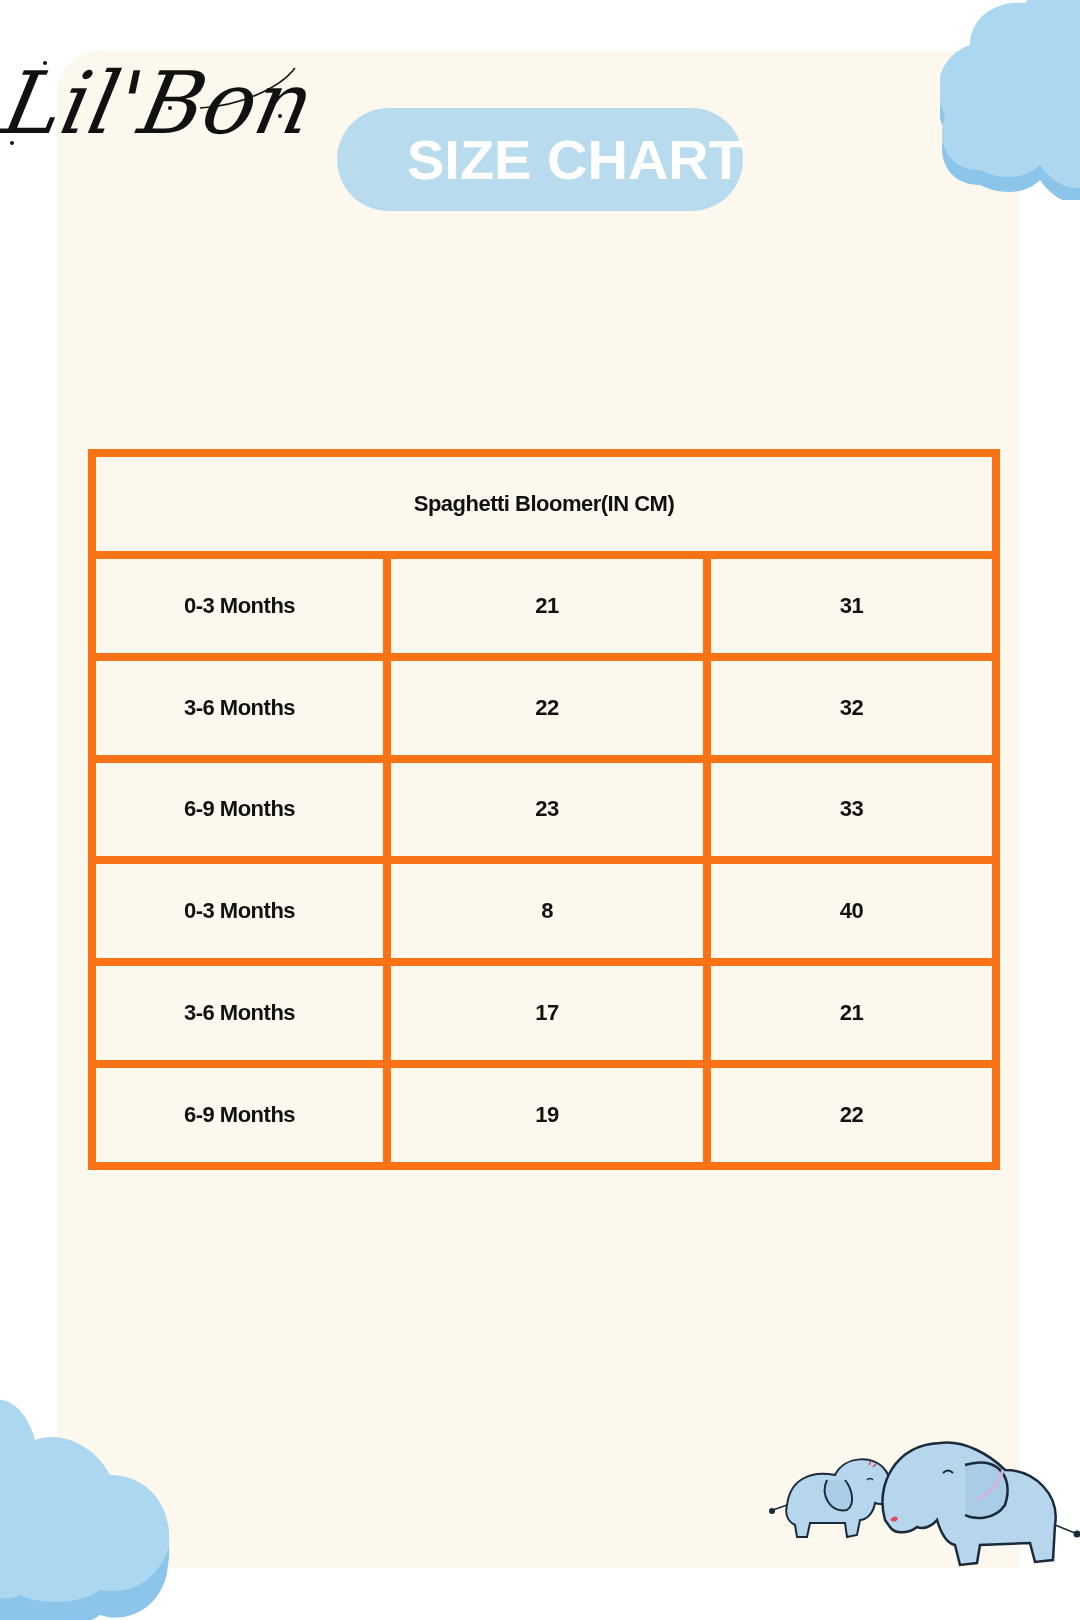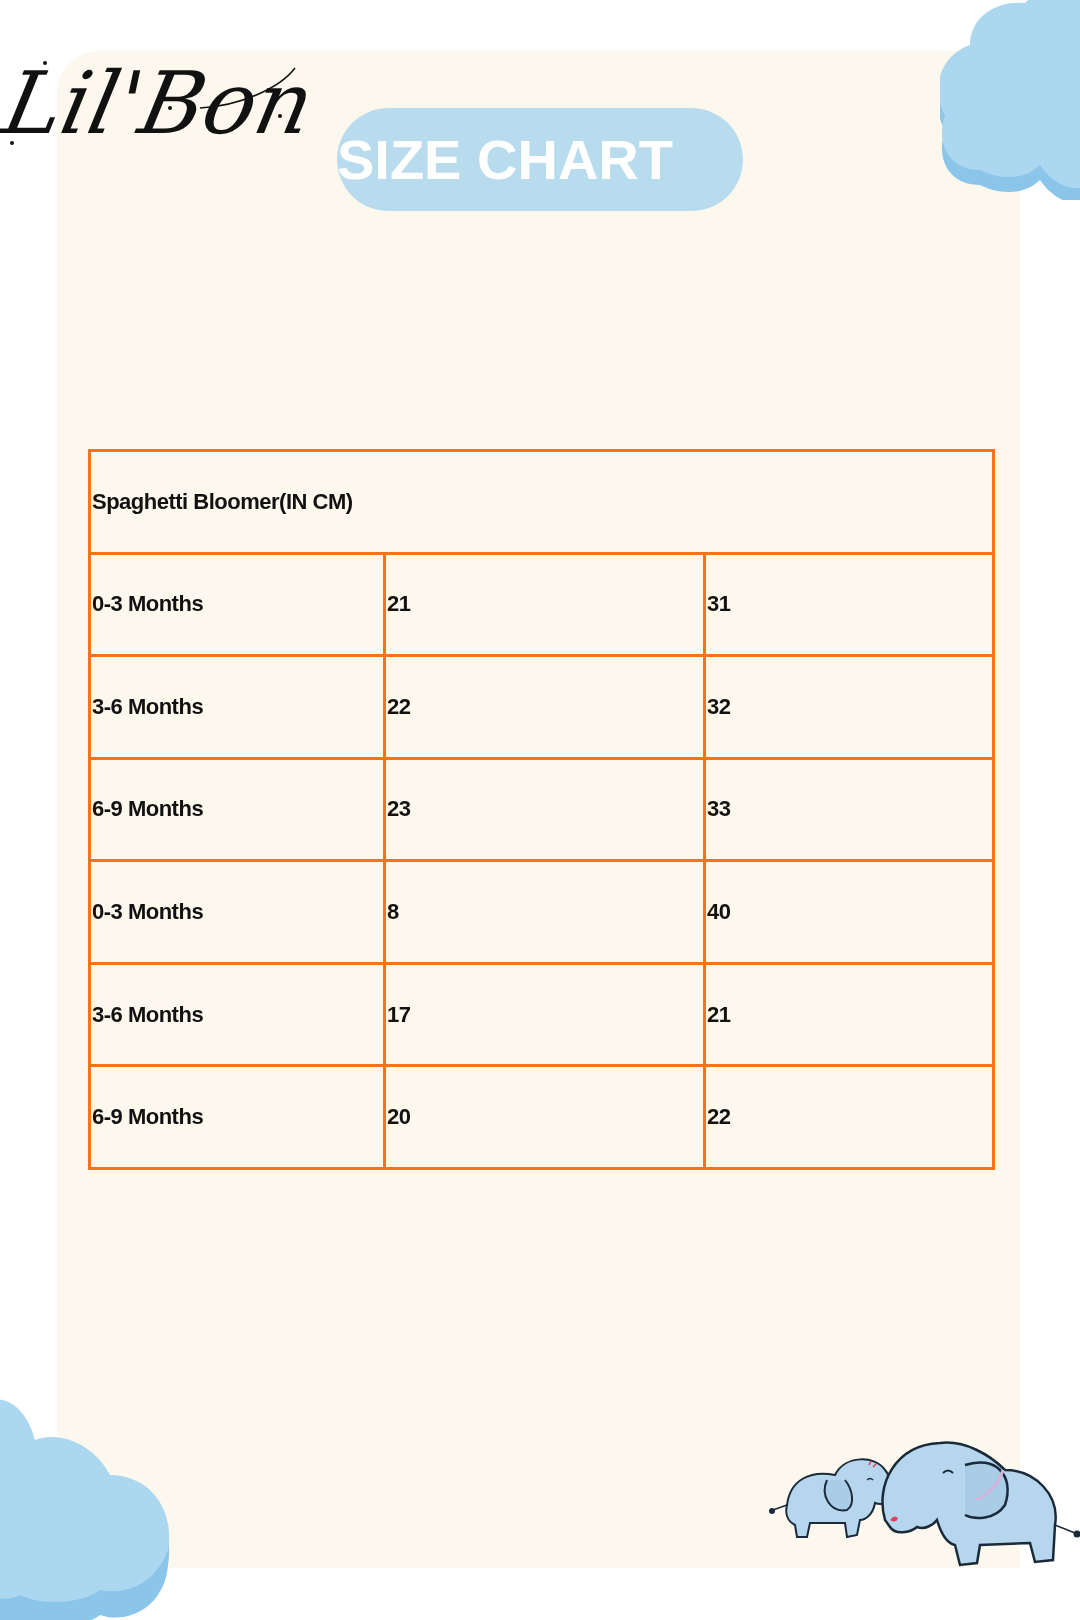--- a/index.html
+++ b/index.html
@@ -13,33 +13,33 @@
     background:#fcf8ed; border-radius:42px 42px 0 0;
   }
   .cloud-tr { position:absolute; left:940px; top:0; width:140px; height:200px; }
   .cloud-bl { position:absolute; left:0; top:1395px; width:175px; height:225px; }
   .logo {
     position:absolute; left:0; top:28px; width:310px; height:130px;
   }
   .title-pill {
     position:absolute; left:337px; top:108px; width:406px; height:103px;
     background:#b9dbee; border-radius:52px;
-    display:flex; align-items:center; justify-content:flex-start;
+    display:flex; align-items:center; justify-content:flex-end;
   }
   .title-pill span {
     color:#ffffff; font-weight:bold; font-size:56px; letter-spacing:0px;
     font-family:"Liberation Sans", sans-serif;
   }
   table.size {
     position:absolute; left:88px; top:449px; width:904px; height:721px;
     border-collapse:collapse; table-layout:fixed;
     font-family:"Liberation Sans", sans-serif;
   }
   table.size td {
-    border:3px solid #f97316; vertical-align:middle;
+    border:8px solid #f97316; text-align:center; vertical-align:middle;
     font-weight:bold; font-size:22px; color:#111; height:74px;
     letter-spacing:-0.5px;
   }
   table.size col.c1 { width:295px; }
   table.size col.c2 { width:320px; }
   table.size col.c3 { width:289px; }
   .elephants { position:absolute; left:765px; top:1425px; width:315px; height:145px; }
 </style>
 </head>
 <body>
@@ -94,21 +94,21 @@
     <td>8</td>
     <td>40</td>
   </tr>
   <tr>
     <td>3-6 Months</td>
     <td>17</td>
     <td>21</td>
   </tr>
   <tr>
     <td>6-9 Months</td>
-    <td>20</td>
+    <td>19</td>
     <td>22</td>
   </tr>
 </tbody>
   </table>
 
 <svg class="cloud-bl" viewBox="0 0 175 225">
   <path d="M-10 20 C15 15 30 40 35 60 C60 50 95 65 110 95 C150 95 175 130 168 170 C165 210 130 230 100 220 C80 235 40 235 20 225 L-10 225 Z" fill="#8bc5ea"></path>
   <path d="M-10 5 C15 0 30 25 35 45 C60 35 95 50 110 80 C150 80 175 115 168 155 C155 190 125 200 100 195 C80 210 40 210 20 200 C10 205 0 205 -10 200 Z" fill="#acd7f0"></path>
 </svg>
 

